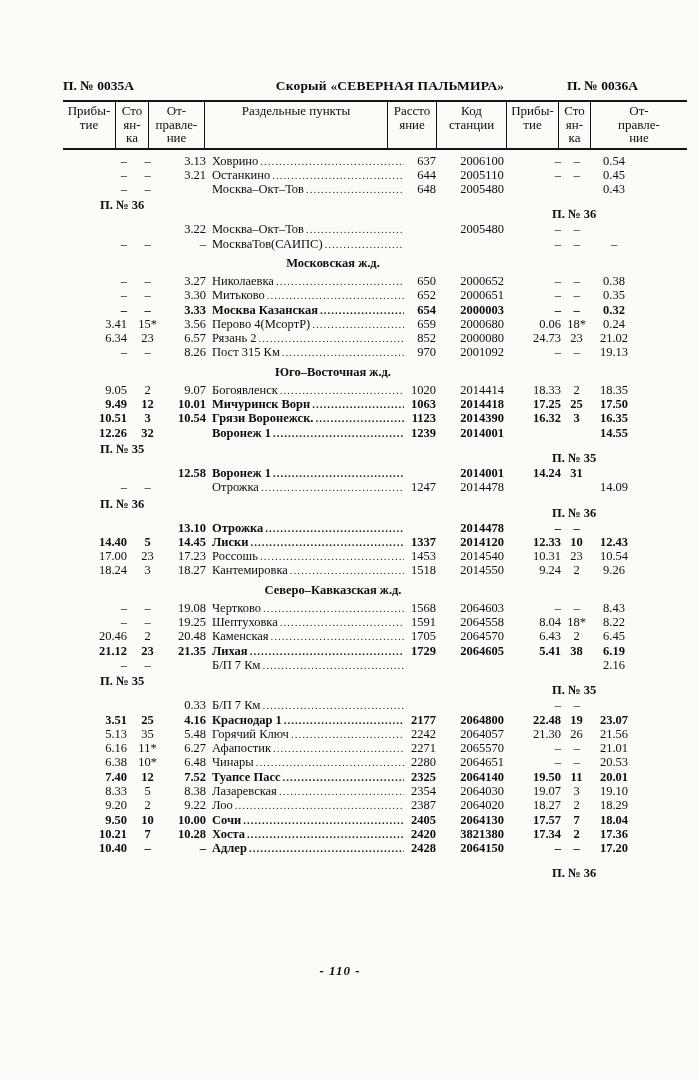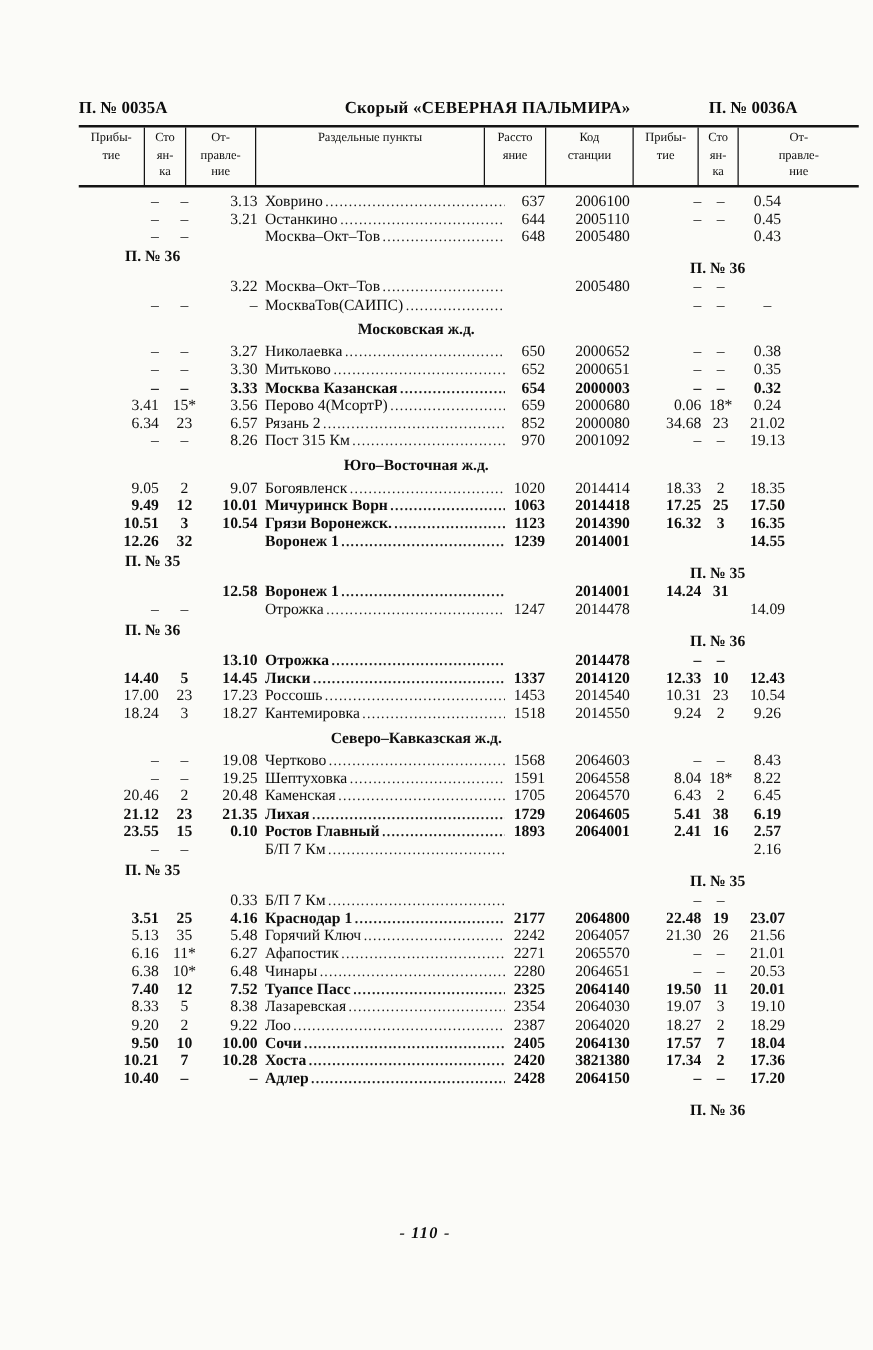--- a/index.html
+++ b/index.html
@@ -18,21 +18,21 @@
   .title-row{display:flex;align-items:baseline;font-weight:bold;font-size:13.5px;margin-bottom:6px;}
   .train-no-left{width:150px;text-align:left;}
   .doc-title{flex:1;text-align:center;letter-spacing:.2px;}
   .train-no-right{width:120px;padding-right:40px;box-sizing:border-box;}
 
   
   .thead{
     display:flex;
     border-top:2.5px solid #141414;
     border-bottom:2.5px solid #141414;
-    font-size:10px;
+    font-size:13px;
     line-height:13.5px;
   }
   .th{
     box-sizing:border-box;
     border-left:1.5px solid #141414;
     padding:2px 1px 3px 1px;
     text-align:center;
     white-space:pre-line;
   }
   .th:first-child{border-left:none;}
@@ -251,21 +251,21 @@
           <div class="c c-a1">6.34</div>
           <div class="c c-s1">23</div>
           <div class="c c-d1">6.57</div>
           <div class="c c-gap"></div>
           <div class="c c-name">
             <span class="nm">Рязань 2</span>
             <span class="leader"></span>
           </div>
           <div class="c c-dist">852</div>
           <div class="c c-code">2000080</div>
-          <div class="c c-a2">34.68</div>
+          <div class="c c-a2">24.73</div>
           <div class="c c-s2">23</div>
           <div class="c c-d2">21.02</div>
         </div>
         <div class="row">
           <div class="c c-a1">–</div>
           <div class="c c-s1">–</div>
           <div class="c c-d1">8.26</div>
           <div class="c c-gap"></div>
           <div class="c c-name">
             <span class="nm">Пост 315 Км</span>
@@ -490,35 +490,20 @@
           <div class="c c-name">
             <span class="nm">Лихая</span>
             <span class="leader"></span>
           </div>
           <div class="c c-dist">1729</div>
           <div class="c c-code">2064605</div>
           <div class="c c-a2">5.41</div>
           <div class="c c-s2">38</div>
           <div class="c c-d2">6.19</div>
         </div>
-        <div class="row bold">
-          <div class="c c-a1">23.55</div>
-          <div class="c c-s1">15</div>
-          <div class="c c-d1">0.10</div>
-          <div class="c c-gap"></div>
-          <div class="c c-name">
-            <span class="nm">Ростов Главный</span>
-            <span class="leader"></span>
-          </div>
-          <div class="c c-dist">1893</div>
-          <div class="c c-code">2064001</div>
-          <div class="c c-a2">2.41</div>
-          <div class="c c-s2">16</div>
-          <div class="c c-d2">2.57</div>
-        </div>
         <div class="row">
           <div class="c c-a1">–</div>
           <div class="c c-s1">–</div>
           <div class="c c-d1"></div>
           <div class="c c-gap"></div>
           <div class="c c-name">
             <span class="nm">Б/П 7 Км</span>
             <span class="leader"></span>
           </div>
           <div class="c c-dist"></div>

